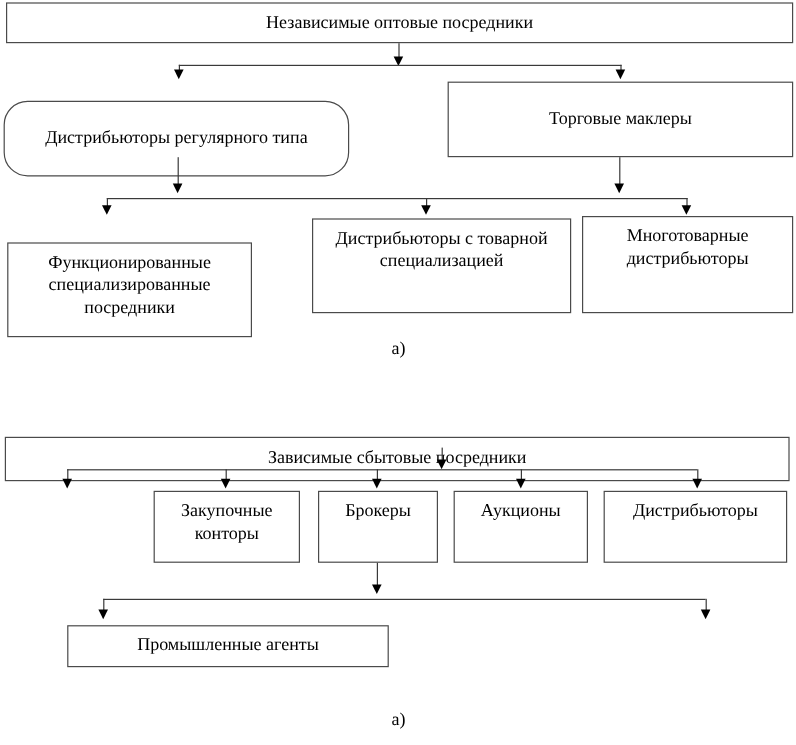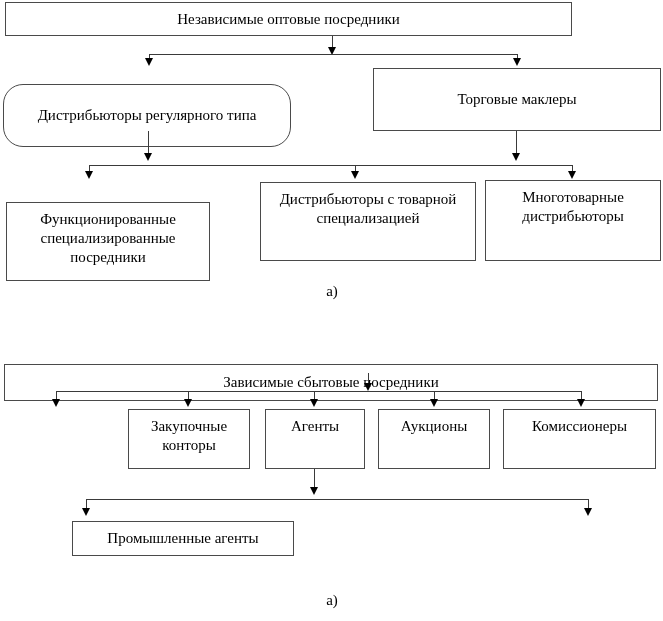--- a/index.html
+++ b/index.html
@@ -64,21 +64,21 @@
     border-left: 4.5px solid transparent;
     border-right: 4.5px solid transparent;
     border-top: 8px solid #000000;
   }
 </style>
 </head>
 <body>
 
 <div id="canvas">
 
-  <div class="node" style="left:5px; top:2px; width:567px; height:34px;">
+  <div class="node" style="left:5px; top:2px; width:656px; height:34px;">
     <span>Независимые оптовые посредники</span>
   </div>
 
   <div class="vline" style="left:332px; top:36px; height:14px;"></div>
   <div class="arrowhead" style="left:327.5px; top:47px;"></div>
 
   <div class="hline" style="left:149px; top:54px; width:369px;"></div>
   <div class="vline" style="left:149px; top:54px; height:7px;"></div>
   <div class="arrowhead" style="left:144.5px; top:58px;"></div>
   <div class="vline" style="left:517px; top:54px; height:7px;"></div>
@@ -142,41 +142,41 @@
 
   <div class="vline" style="left:581px; top:391px; height:12px;"></div>
   <div class="arrowhead" style="left:576.5px; top:399px;"></div>
 
 
   <div class="node tall-top" style="left:128px; top:409px; width:122px; height:60px;">
     <span>Закупочные конторы</span>
   </div>
 
   <div class="node tall-top" style="left:265px; top:409px; width:100px; height:60px;">
-    <span>Агенты</span>
+    <span>Брокеры</span>
   </div>
 
   <div class="node tall-top" style="left:378px; top:409px; width:112px; height:60px;">
     <span>Аукционы</span>
   </div>
 
   <div class="node tall-top" style="left:503px; top:409px; width:153px; height:60px;">
-    <span>Комиссионеры</span>
+    <span>Дистрибьюторы</span>
   </div>
 
   <div class="vline" style="left:314px; top:469px; height:22px;"></div>
   <div class="arrowhead" style="left:309.5px; top:487px;"></div>
 
   <div class="hline" style="left:86px; top:499px; width:502px;"></div>
   <div class="vline" style="left:86px; top:499px; height:13px;"></div>
   <div class="arrowhead" style="left:81.5px; top:508px;"></div>
 
   <div class="vline" style="left:588px; top:499px; height:13px;"></div>
   <div class="arrowhead" style="left:583.5px; top:508px;"></div>
 
-  <div class="node" style="left:72px; top:521px; width:222px; height:35px;">
+  <div class="node" style="left:56px; top:521px; width:268px; height:35px;">
     <span>Промышленные агенты</span>
   </div>
 
 
   <div class="caption" style="left:292px; top:592px; width:80px;">а)</div>
 
 </div>
 
 </body></html>

